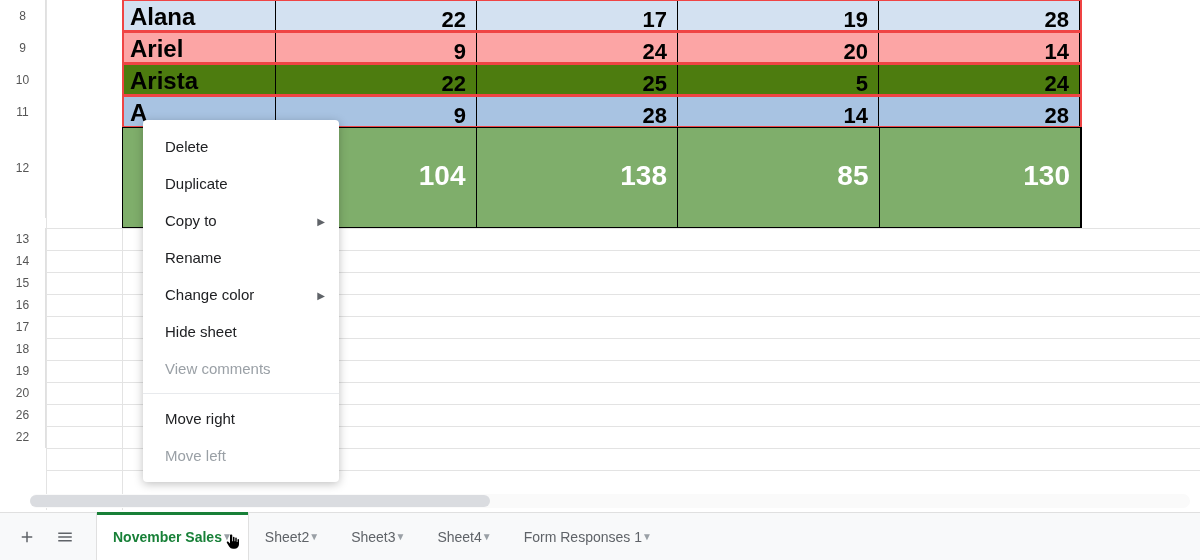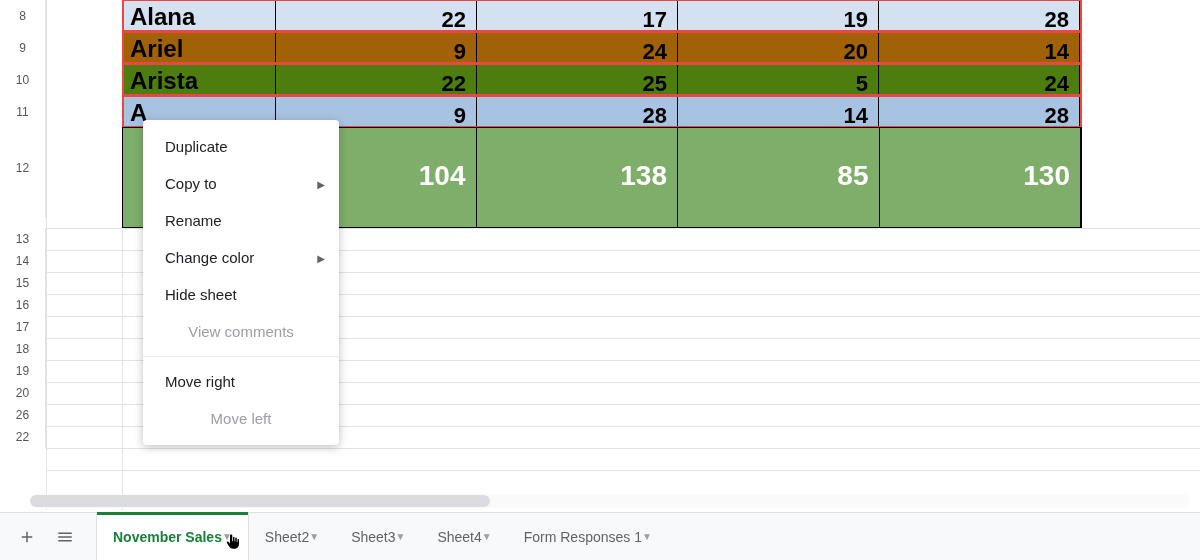--- a/index.html
+++ b/index.html
@@ -20,21 +20,21 @@
   .drow .num  { flex: 1; text-align: right; padding: 6px 10px 0 0; font-family: 'Arial Narrow', Arial, sans-serif; font-stretch: condensed; font-weight: 700; font-size: 22px; color: #000; border-right: 1px solid #000; }
   .drow .num:last-child { border-right: 1px solid #000; }
 
   .totrow { position: absolute; left: 122px; right: 118px; background: #7fae6b; display: flex; border: 1px solid #000; border-top: 1px solid #000; }
   .totrow .name { width: 152px; border-right: 1px solid #000; }
   .totrow .num  { flex: 1; text-align: right; padding: 32px 10px 6px 0; font-family: 'Arial Narrow', Arial, sans-serif; font-stretch: condensed; font-weight: 700; font-size: 28px; color: #fff; border-right: 1px solid #000; }
 
   
   .ctxmenu { position: absolute; left: 143px; top: 120px; width: 196px; background: #fff; border-radius: 4px; box-shadow: 0 2px 10px rgba(0,0,0,0.25); padding: 8px 0; z-index: 50; }
   .ctxitem { position: relative; padding: 10px 22px; font-size: 15px; color: #202124; cursor: pointer; }
-  .ctxitem.disabled { color: #9aa0a6; cursor: default; text-align: center; }
+  .ctxitem.disabled { color: #9aa0a6; cursor: default; }
   .ctxitem .sub { position: absolute; right: 14px; top: 50%; transform: translateY(-50%); font-size: 10px; color: #5f6368; }
   .ctxsep { height: 1px; background: #e8eaed; margin: 6px 0; }
 
   
   .hscroll { position: absolute; left: 30px; right: 10px; bottom: 0; height: 14px; background: #fafafa; border-radius: 7px; }
   .hscroll .thumb { position: absolute; left: 0; top: 1px; bottom: 1px; width: 460px; background: #dadce0; border-radius: 6px; }
 
   
   .tabbar { position: absolute; left: 0; right: 0; bottom: 0; height: 48px; background: #f8f9fa; border-top: 1px solid #e0e0e0; display: flex; align-items: center; padding: 0 8px; }
   .tabbtn { width: 38px; height: 38px; display: flex; align-items: center; justify-content: center; color: #5f6368; cursor: pointer; border-radius: 4px; }
@@ -117,21 +117,21 @@
   <div class="vline-gutter" style="left:122px"></div>
 
   <div class="drow" style="top:-1px;height:33px;background:#d3e1f1">
     <div class="name">Alana</div>
     <div class="num">22</div>
     <div class="num">17</div>
     <div class="num">19</div>
     <div class="num">28</div>
   </div>
 
-  <div class="drow" style="top:31px;height:33px;background:#a16207">
+  <div class="drow" style="top:31px;height:33px;background:#fca5a5">
     <div class="name">Ariel</div>
     <div class="num">9</div>
     <div class="num">24</div>
     <div class="num">20</div>
     <div class="num">14</div>
   </div>
 
   <div class="drow" style="top:63px;height:33px;background:#4d7c0f">
     <div class="name">Arista</div>
     <div class="num">22</div>
@@ -150,20 +150,21 @@
 
   <div class="totrow" style="top:127px;height:101px">
     <div class="name"></div>
     <div class="num">104</div>
     <div class="num">138</div>
     <div class="num">85</div>
     <div class="num">130</div>
   </div>
 
   <div class="ctxmenu">
+    <div class="ctxitem">Delete</div>
     <div class="ctxitem">Duplicate</div>
     <div class="ctxitem"><span>Copy to</span><span class="sub">▶</span></div>
     <div class="ctxitem">Rename</div>
     <div class="ctxitem"><span>Change color</span><span class="sub">▶</span></div>
     <div class="ctxitem">Hide sheet</div>
     <div class="ctxitem disabled">View comments</div>
     <div class="ctxsep"></div>
     <div class="ctxitem">Move right</div>
     <div class="ctxitem disabled">Move left</div>
   </div>

